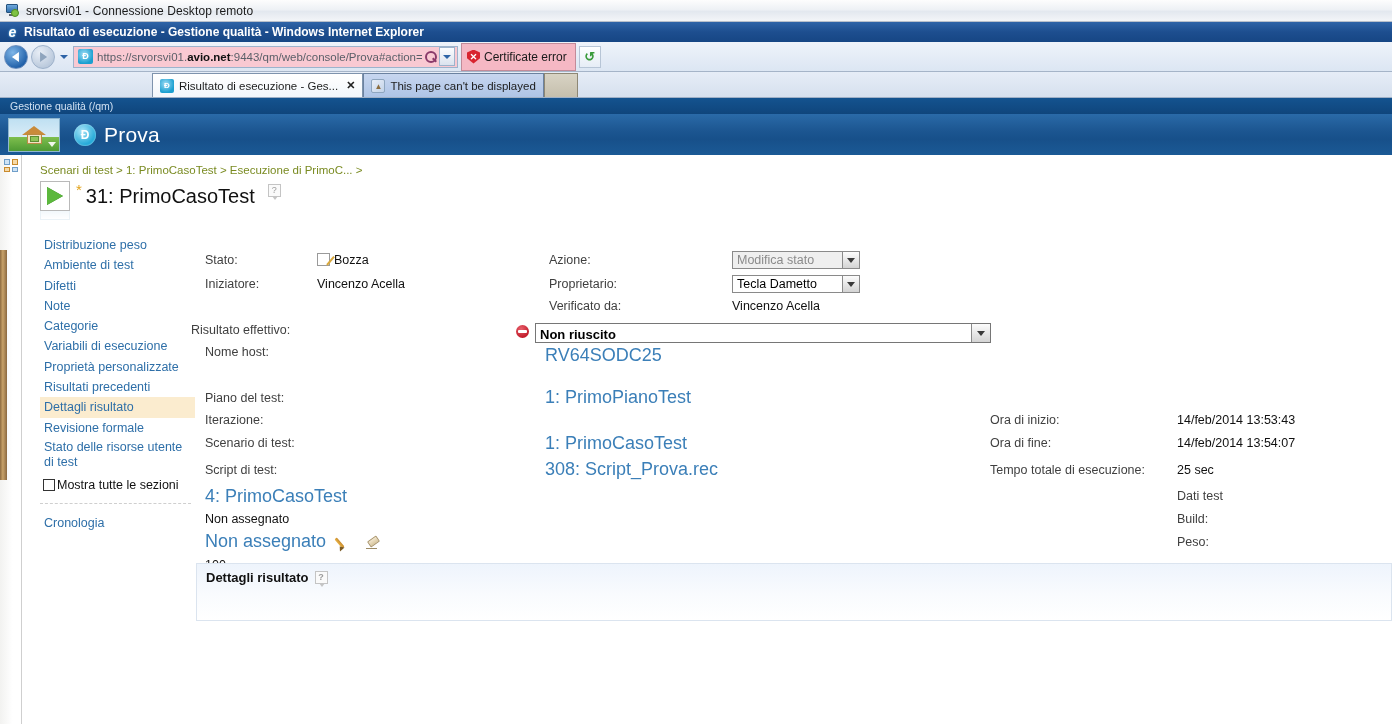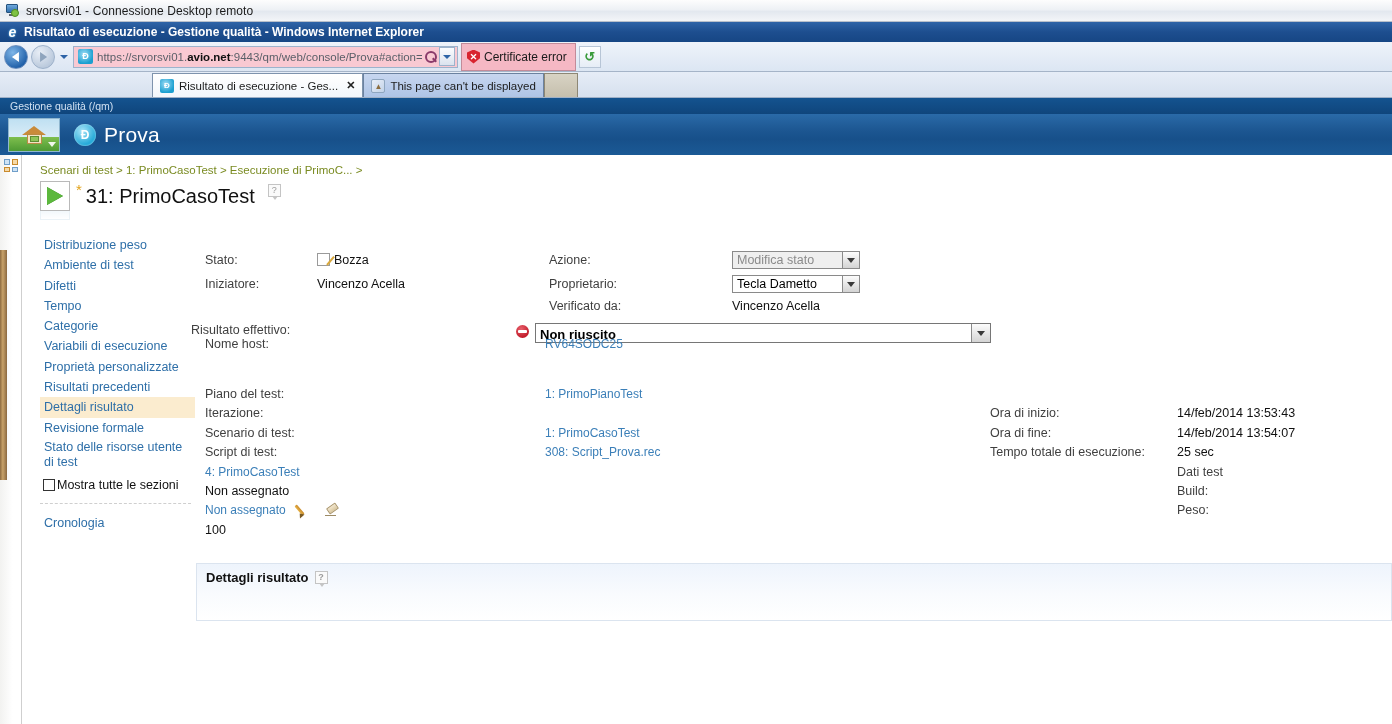--- a/index.html
+++ b/index.html
@@ -293,21 +293,21 @@
   }
   .chklabel{ font-size:12.5px;color:#111; }
   .lnav hr{
     border:none;border-top:1px dashed #cfcfcf;margin:11px 4px 9px 0;
   }
 
   
   .fields{ position:absolute; left:205px; top:96px; width:1150px; }
   .lbl{ color:#3f3f3f; font-size:12.5px; }
   .val{ color:#111; font-size:12.5px; }
-  .lnk{ color:#3b7fb8; font-size:12px; text-decoration:none; }
+  .lnk{ color:#3b7fb8; font-size:18px; text-decoration:none; }
 
   .gridA{
     display:grid; grid-template-columns:112px 232px 183px auto;
     row-gap:6px; align-items:center;
   }
   .pen-ico{
     display:inline-block;width:13px;height:13px;position:relative;vertical-align:-2px;margin-right:4px;
     border:1px solid #9a9a9a;background:#ffffff;
   }
   .pen-ico::after{
@@ -339,21 +339,21 @@
   .fail-ico::after{
     content:"";position:absolute;left:2px;top:5px;width:9px;height:3px;background:#fff;border-radius:1px;
   }
   .bigselect{
     width:456px;height:20px;border:1px solid #767676;background:#ffffff;
     display:flex;align-items:flex-end;justify-content:space-between;
     font-size:13px;font-weight:bold;padding-left:4px;
   }
   .bigselect .sel-arrow{ width:19px;height:18px; }
 
-  .hostrow{ position:absolute;left:205px; top:182px; }
+  .hostrow{ position:absolute;left:205px; top:190px; }
 
   .grid2{
     position:absolute; left:205px; top:232px; width:1150px;
     display:grid; grid-template-columns:340px 445px 187px auto;
     row-gap:5.4px; align-items:center;
   }
   .edit-pencil{
     display:inline-block;width:15px;height:14px;position:relative;vertical-align:-3px;margin-left:8px;
   }
   .edit-pencil::before{
@@ -524,21 +524,21 @@
     <span class="star">*</span>
     <span class="ptitle">31: PrimoCasoTest</span>
     <span class="help-ico">?</span>
   </div>
   <div class="play-shadow"></div>
 
   <div class="lnav">
     <a>Distribuzione peso</a>
     <a>Ambiente di test</a>
     <a>Difetti</a>
-    <a>Tempo</a>
+    <a>Note</a>
     <a>Categorie</a>
     <a>Variabili di esecuzione</a>
     <a>Proprietà personalizzate</a>
     <a>Risultati precedenti</a>
     <a class="sel">Dettagli risultato</a>
     <a>Revisione formale</a>
     <a class="two">Stato delle risorse utente di test</a>
     <div class="chkrow">
       <span class="chkbox"></span>
       <span class="chklabel">Mostra tutte le sezioni</span>

